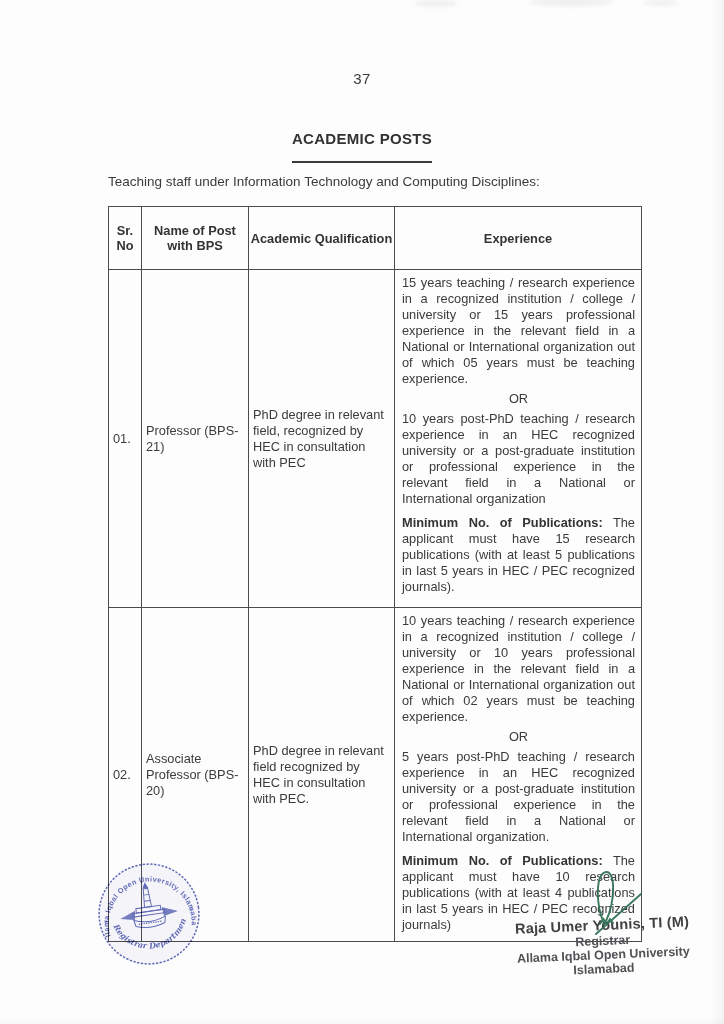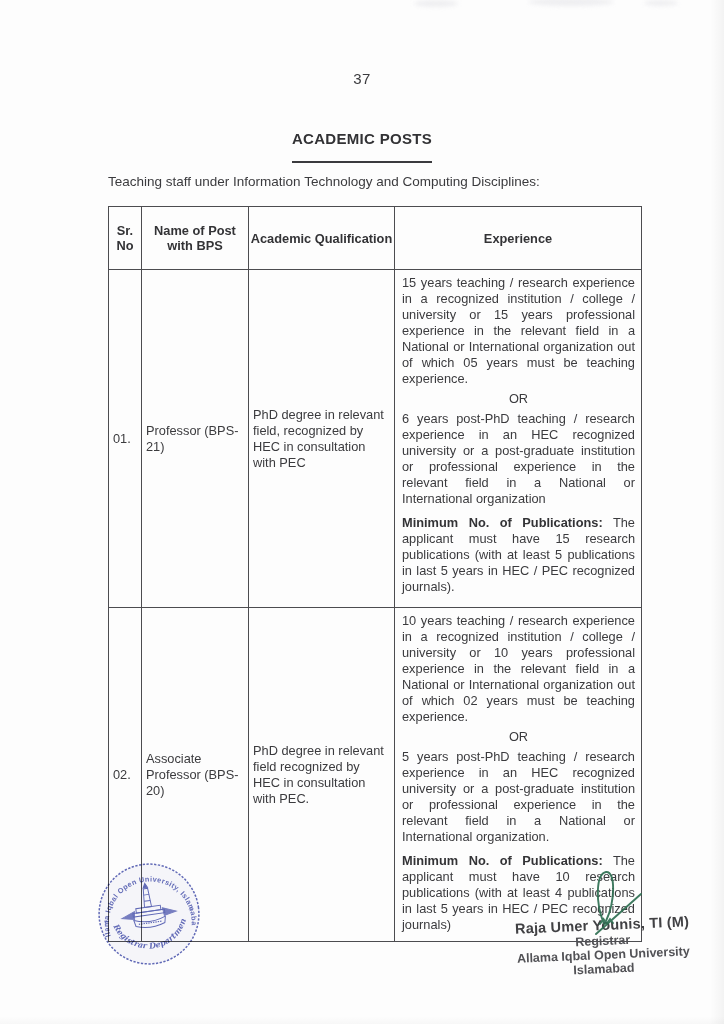--- a/index.html
+++ b/index.html
@@ -120,21 +120,21 @@
     <th>Experience</th>
   </tr>
   <tr class="row-1">
     <td class="c-center">01.</td>
     <td class="c-center">Professor (BPS-21)</td>
     <td class="c-center">PhD degree in relevant field, recognized by HEC in consultation with PEC</td>
     <td class="c-exp-cell">
       <div class="exp">
         <p>15 years teaching / research experience in a recognized institution / college / university or 15 years professional experience in the relevant field in a National or International organization out of which 05 years must be teaching experience.</p>
         <p class="or-line">OR</p>
-        <p>6 years post-PhD teaching / research experience in an HEC recognized university or a post-graduate institution or professional experience in the relevant field in a National or International organization</p>
+        <p>10 years post-PhD teaching / research experience in an HEC recognized university or a post-graduate institution or professional experience in the relevant field in a National or International organization</p>
         <p class="pubs"><b>Minimum No. of Publications:</b> <span>The applicant must have 15 research publications (with at least 5 publications in last 5 years in HEC / PEC recognized journals).</span></p>
       </div>
     </td>
   </tr>
   <tr class="row-2">
     <td class="c-center">02.</td>
     <td class="c-center">Associate Professor (BPS-20)</td>
     <td class="c-center">PhD degree in relevant field recognized by HEC in consultation with PEC.</td>
     <td class="c-exp-cell">
       <div class="exp">

